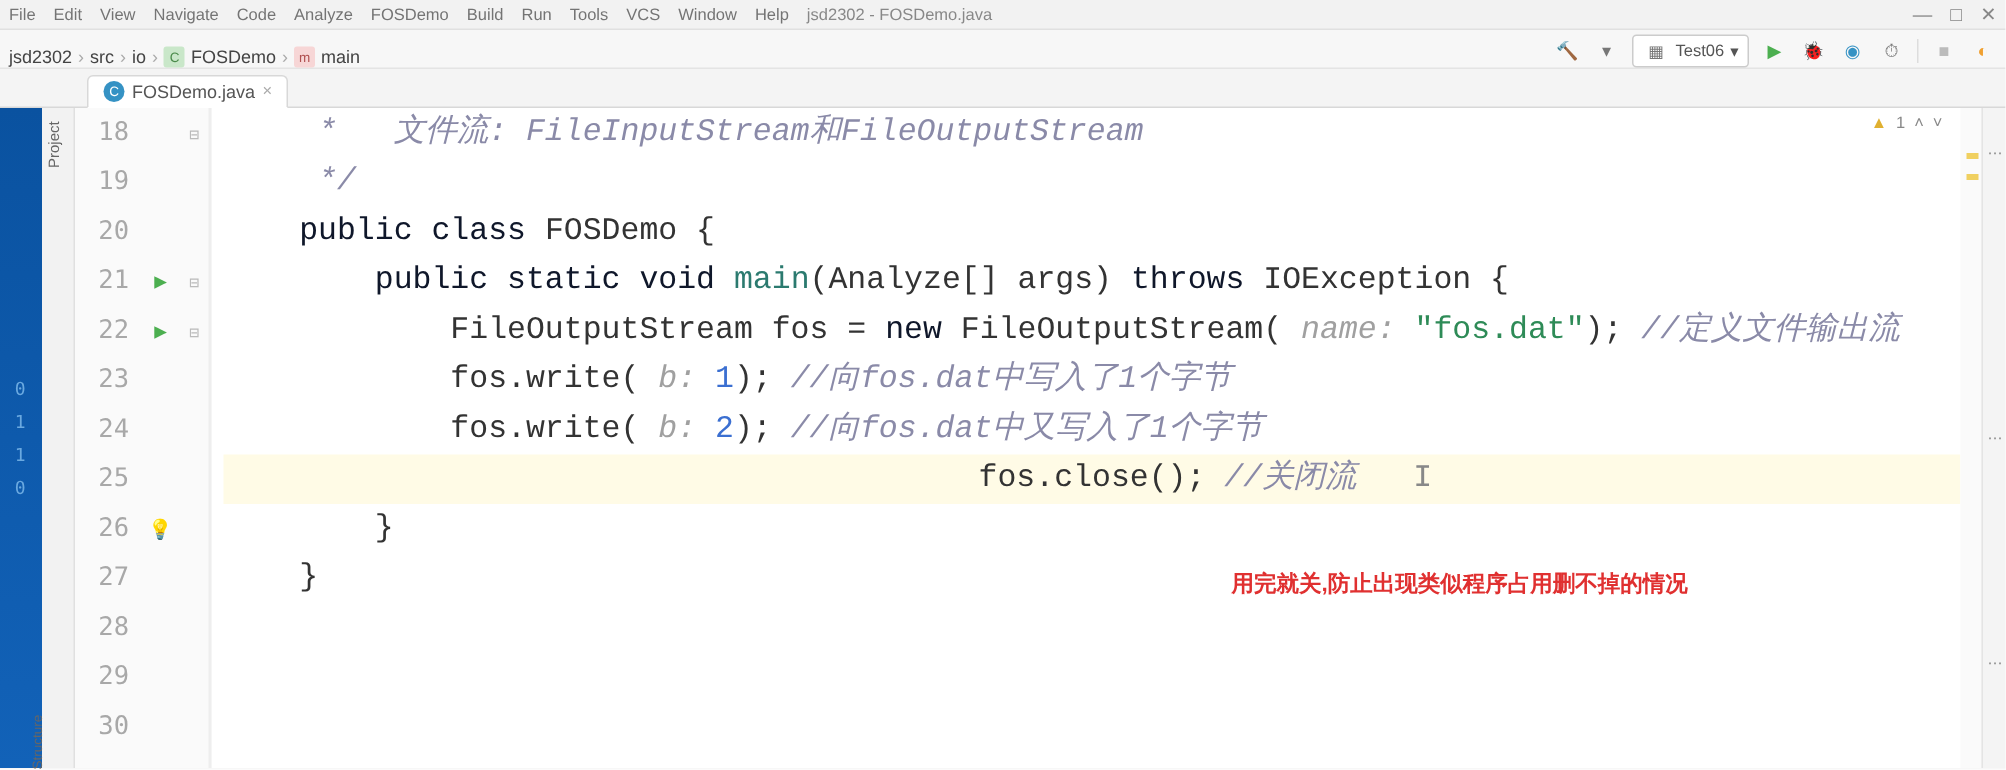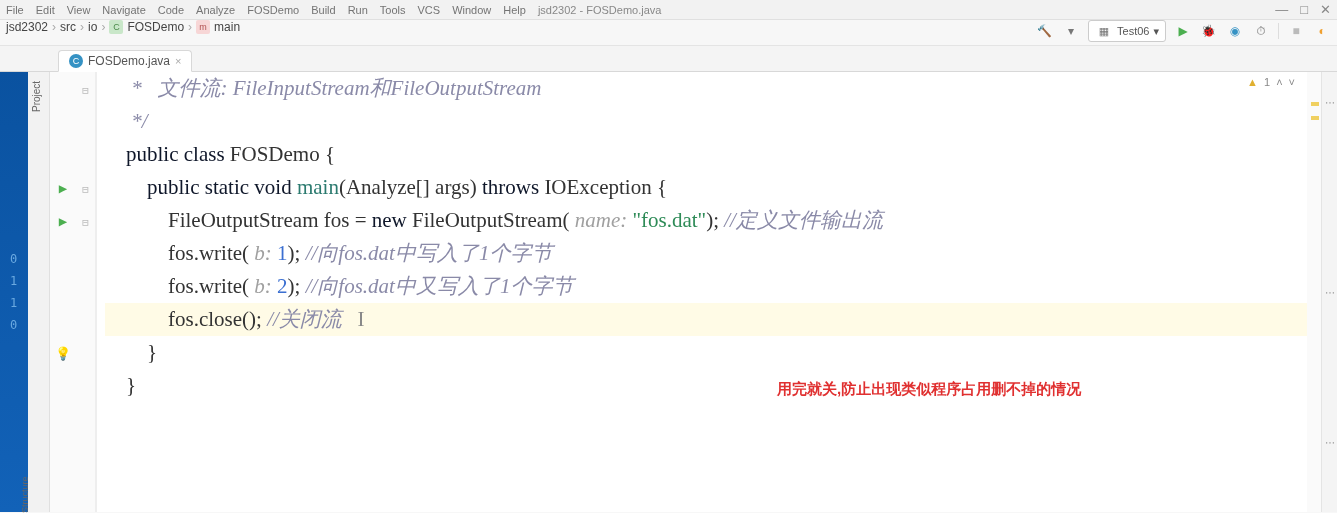--- a/index.html
+++ b/index.html
@@ -21,21 +21,21 @@
   border-bottom: 1px solid #e0e0e0;
   color: #747474;
   font-size: 11px;
   gap: 12px;
 }
 .menubar .spacer { flex: 1; }
 .menubar .window-buttons { display: flex; gap: 12px; color: #888; font-size: 13px; }
 .window-title { color: #888; text-align: center; }
 .toolbar-row {
   display: flex;
-  align-items: flex-start;
+  align-items: flex-end;
   height: 26px;
   padding: 0 6px;
   background: #f7f7f7;
   border-bottom: 1px solid #e4e4e4;
   font-size: 12px;
 }
 .breadcrumbs { display: flex; align-items: center; gap: 4px; color: #555; }
 .breadcrumbs .bc { color: #444; }
 .breadcrumbs .sep { color: #aaa; }
 .bc-icon { display: inline-flex; width: 14px; height: 14px; border-radius: 2px; align-items: center; justify-content: center; font-size: 9px; }
@@ -90,24 +90,24 @@
 .gutter-col { width: 44px; text-align: right; padding-right: 8px; }
 .gutter-col.icons { width: 26px; text-align: center; padding-right: 0; }
 .gutter-col.fold { width: 20px; text-align: center; padding-right: 0; border-right: 1px solid #eee; }
 .gline { height: 33px; line-height: 33px; font-size: 17px; color: #a8a8a8; font-family: "Consolas","Microsoft YaHei",monospace; }
 .gutter-icon-run { color: #4caf50; font-size: 14px; }
 .gutter-icon-bulb { color: #f0b030; font-size: 13px; }
 .fold-mark { color: #bbb; font-size: 11px; }
 .code-area { flex: 1; position: relative; padding-left: 8px; overflow: hidden; }
 .code-line {
   height: 33px; line-height: 33px;
-  font-family: Liberation Serif, serif;
+  font-family: Liberation Mono, monospace;
   font-size: 21px; white-space: pre; color: #333;
 }
-.code-line.highlight { background: #fffbe6; }
+.code-line.highlight { background: #fffbe6; text-align: center; }
 .kw { color: #0f172a; font-weight: 500; }
 .fn { color: #2b7a6f; }
 .cm { color: #8a8aa8; font-style: italic; }
 .cm-cn { color: #8a8aa8; font-style: italic; }
 .str { color: #2e8b57; }
 .num { color: #3b6fd1; }
 .hint { color: #a0a0a0; font-style: italic; }
 .cursor-caret { color: #888; }
 .annotation-red {
   position: absolute; color: #e03030; font-size: 15px; font-family: "Microsoft YaHei",sans-serif;
@@ -198,20 +198,35 @@
     <span>1</span>
     <span>1</span>
     <span>0</span>
   </div>
   <div class="project-tool">
     <div class="project-label">Project</div>
   </div>
 
   <div class="editor-wrap">
     <div class="gutter">
+      <div class="gutter-col" id="gutter-nums">
+          <div class="gline">18</div>
+          <div class="gline">19</div>
+          <div class="gline">20</div>
+          <div class="gline">21</div>
+          <div class="gline">22</div>
+          <div class="gline">23</div>
+          <div class="gline">24</div>
+          <div class="gline">25</div>
+          <div class="gline">26</div>
+          <div class="gline">27</div>
+          <div class="gline">28</div>
+          <div class="gline">29</div>
+          <div class="gline">30</div>
+        </div>
       <div class="gutter-col icons" id="gutter-icons">
           <div class="gline"></div>
           <div class="gline"></div>
           <div class="gline"></div>
           <div class="gline"><span class="gutter-icon-run">▶</span></div>
           <div class="gline"><span class="gutter-icon-run">▶</span></div>
           <div class="gline"></div>
           <div class="gline"></div>
           <div class="gline"></div>
           <div class="gline"><span class="gutter-icon-bulb">💡</span></div>

